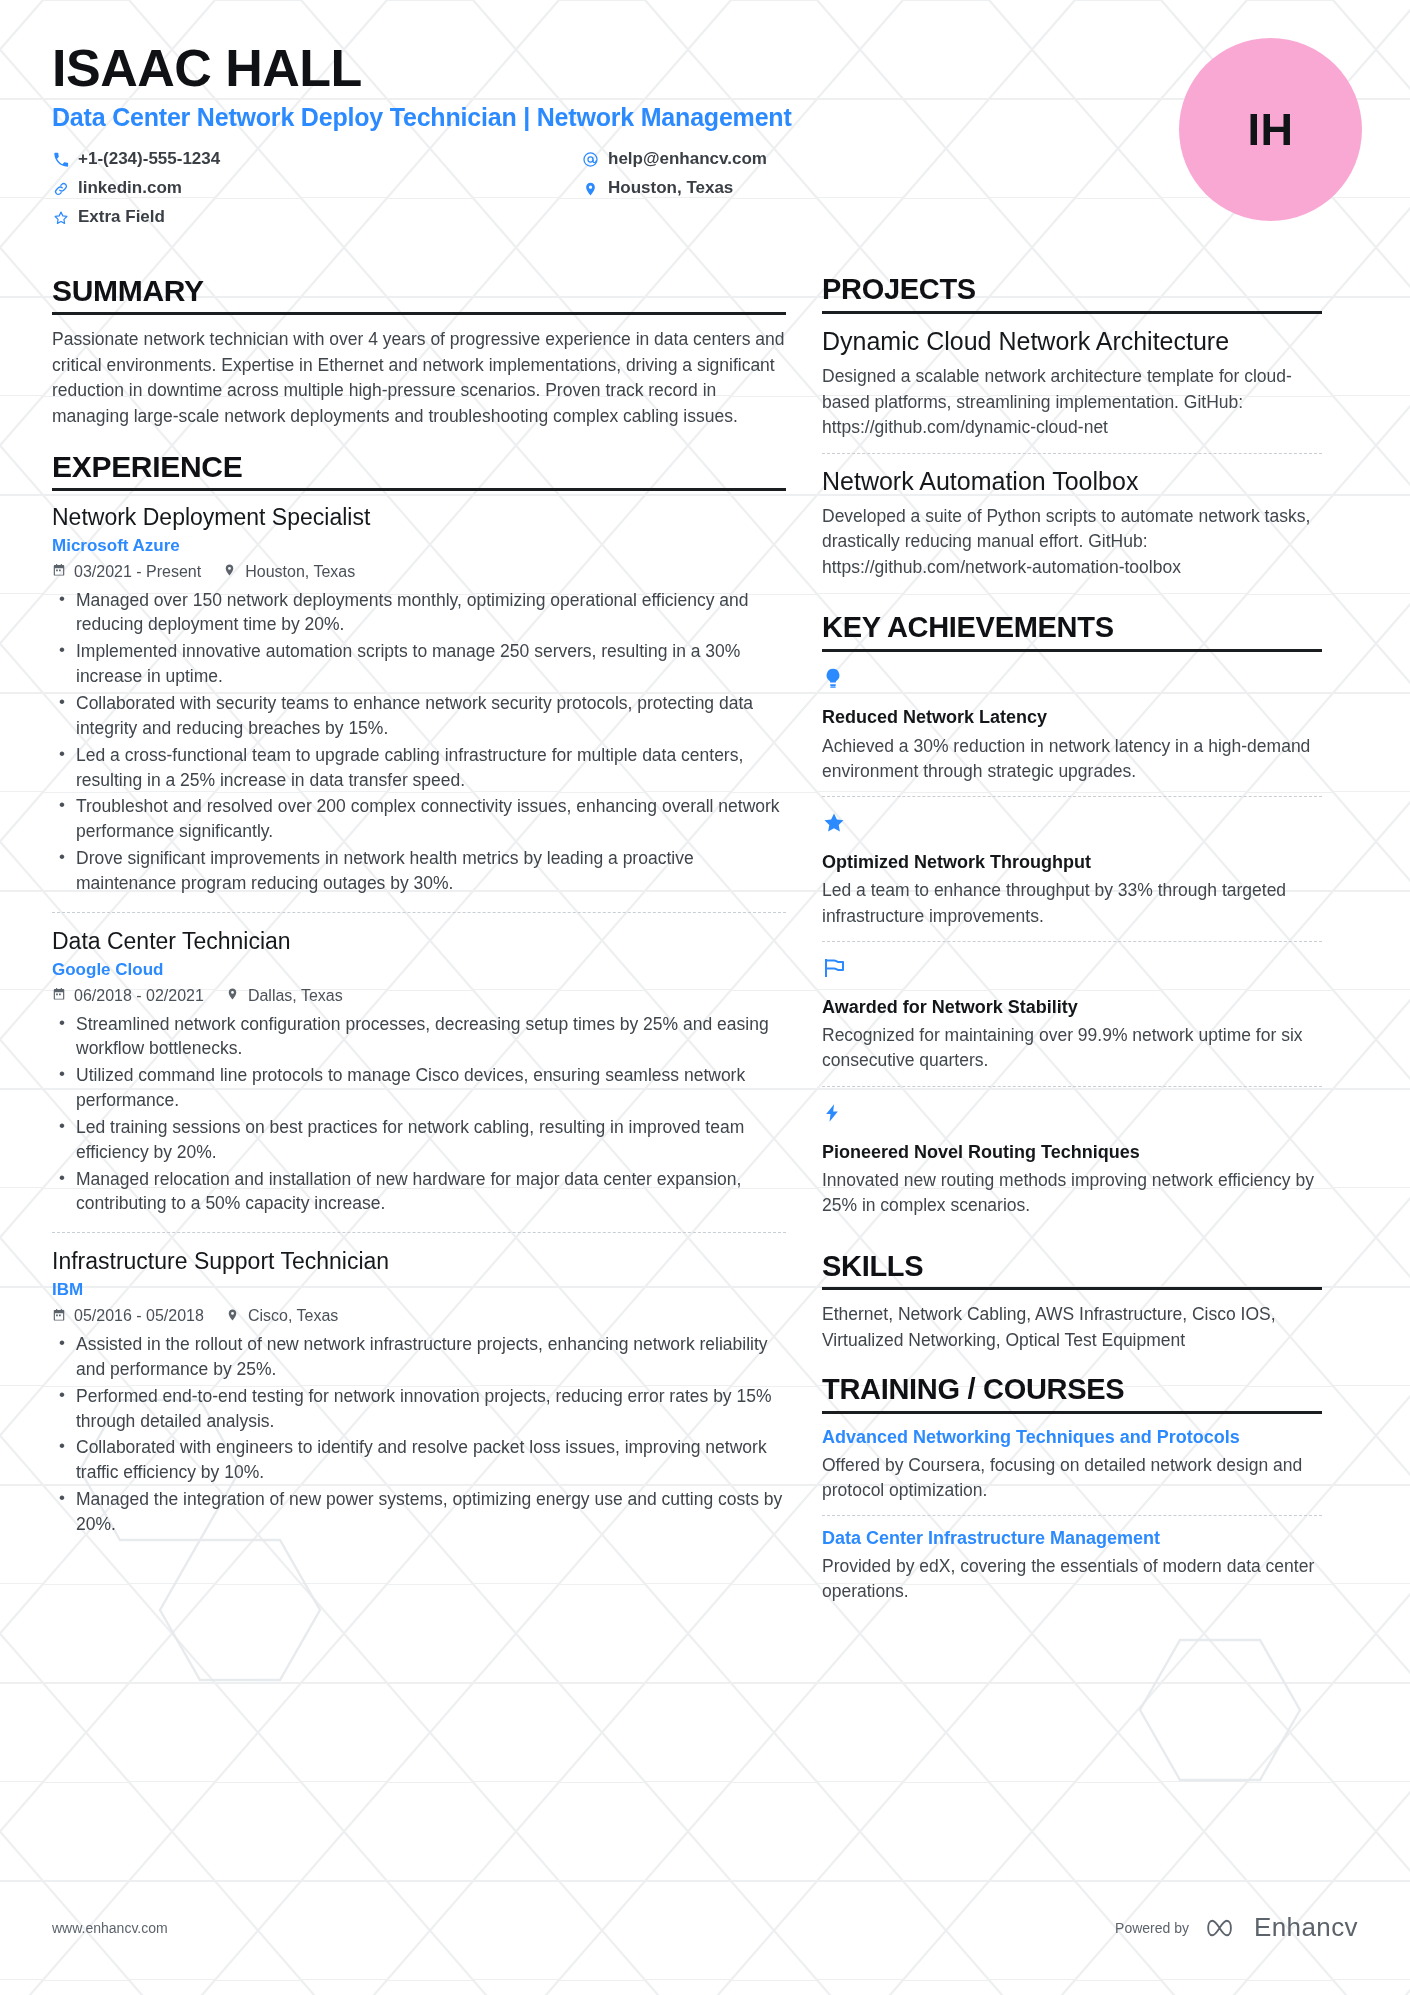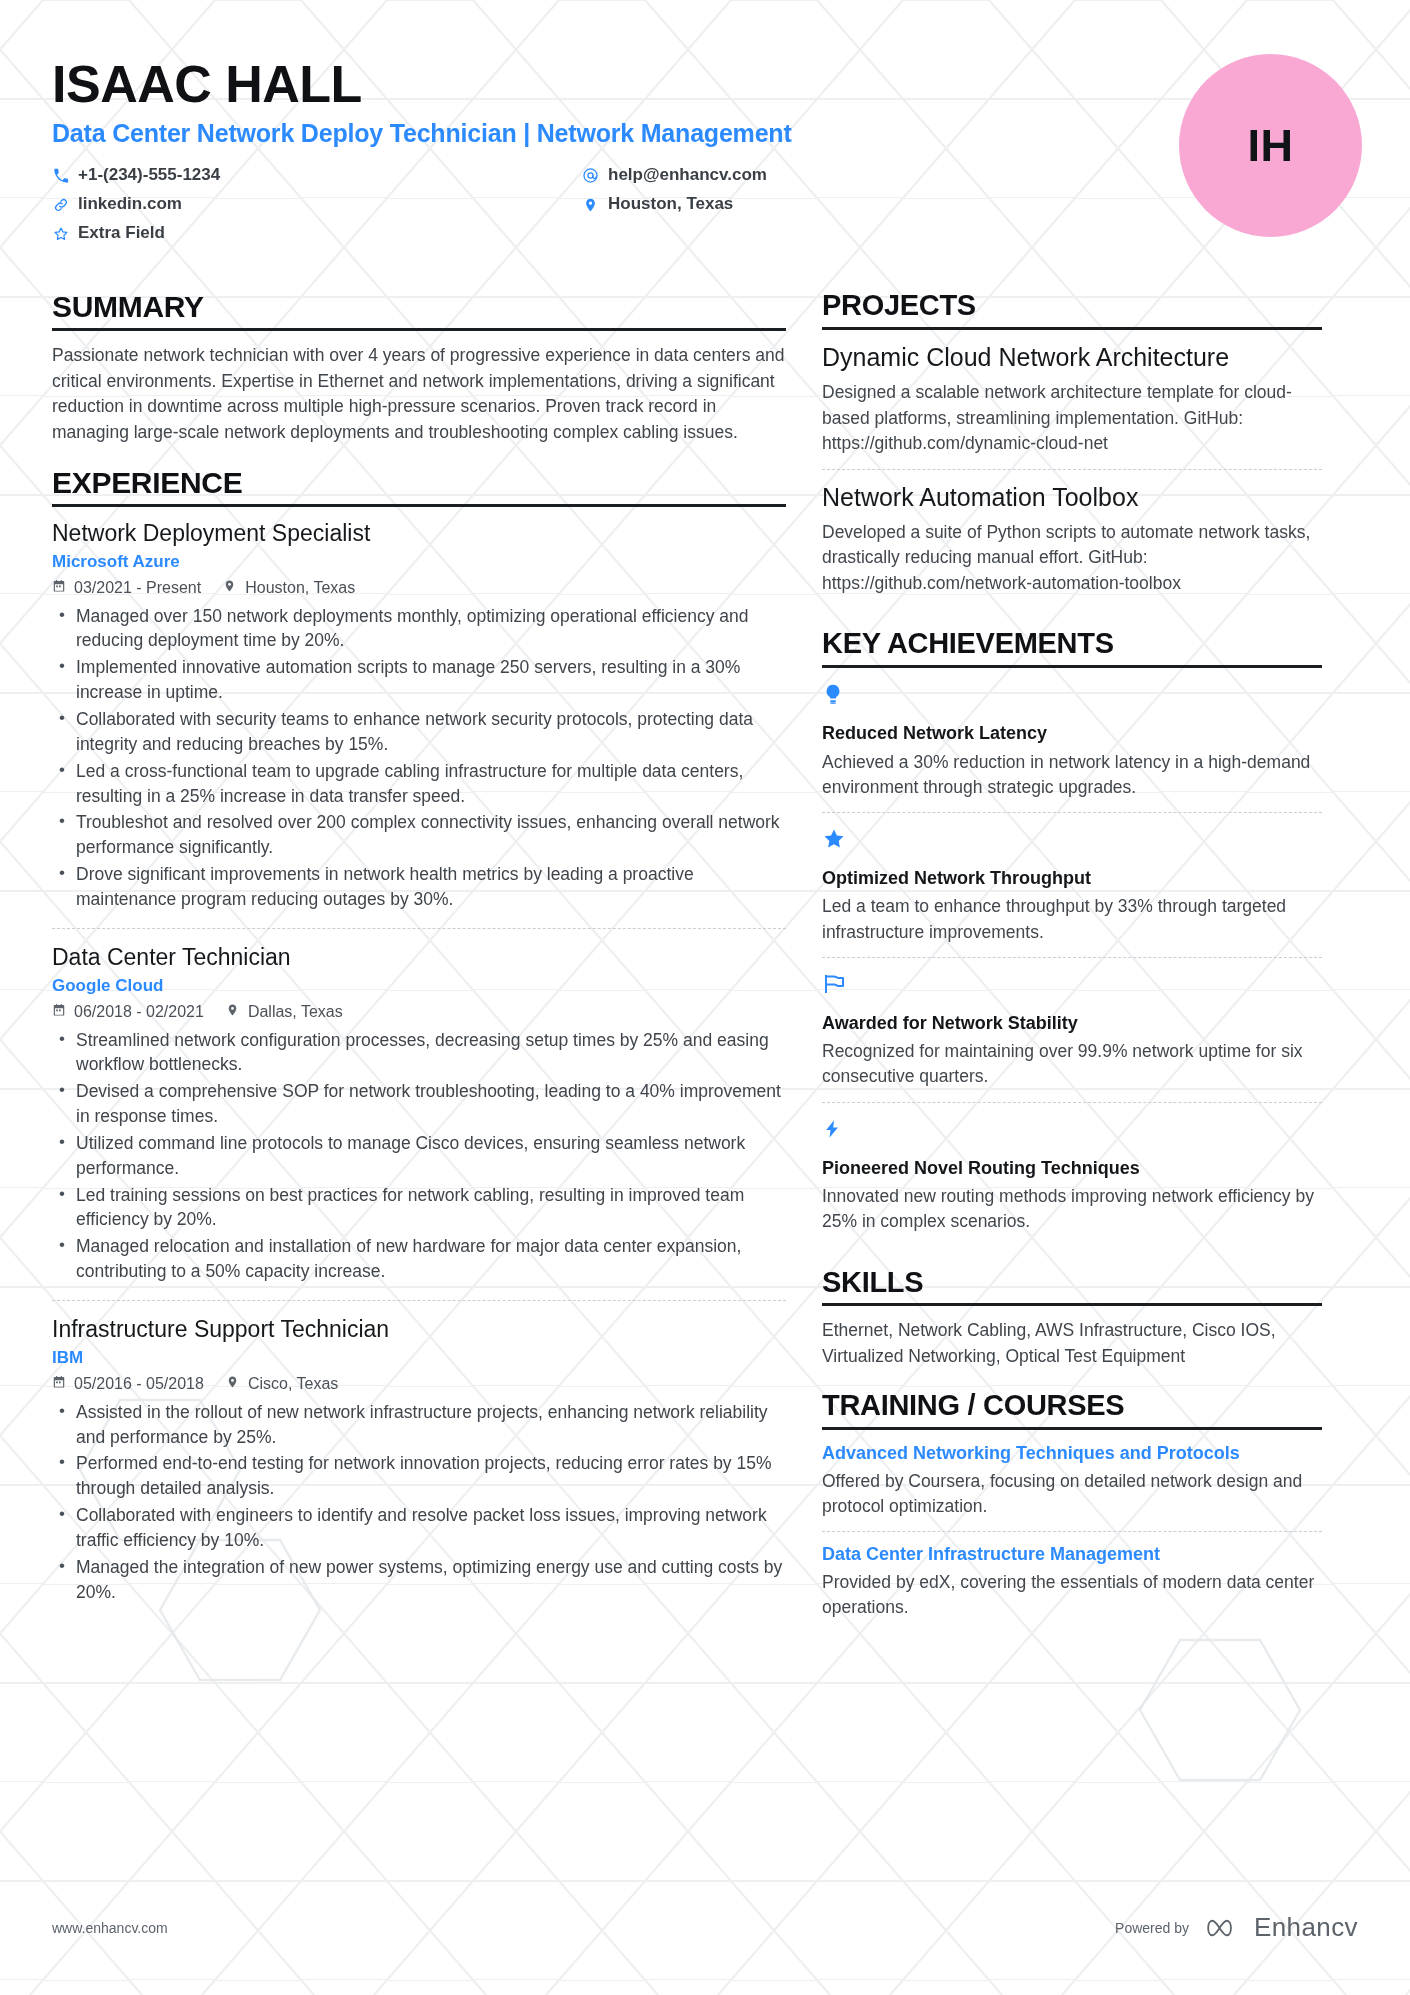--- a/index.html
+++ b/index.html
@@ -18,21 +18,21 @@
     background:#ffffff;
   }
   
   .hexbg {
     position:absolute; inset:0;
     pointer-events:none;
     z-index:0;
   }
   .content {
     position:relative; z-index:2;
-    padding:56px 52px 0 52px;
+    padding:40px 52px 0 52px;
     box-sizing:border-box;
     height:1995px;
   }
 
   
   .header { position:relative; min-height:212px; }
   .name {
     font-family:"Liberation Sans", sans-serif;
     font-size:52px; font-weight:700; letter-spacing:-0.5px;
     color:#0f1114; margin:0 0 6px 0; line-height:1.08;
@@ -276,21 +276,20 @@
                 <span class="ico">
                   <svg width="13" height="14" viewBox="0 0 24 24" fill="currentColor">
                       <path d="M12 2C8.1 2 5 5.1 5 9c0 5.2 7 13 7 13s7-7.8 7-13c0-3.9-3.1-7-7-7zm0 9.6A2.6 2.6 0 1 1 12 6.4a2.6 2.6 0 0 1 0 5.2z"></path>
                     </svg>
                 </span>
                 <span>Dallas, Texas</span>
               </span>
             </div>
             <ul class="bullets">
               <li>Streamlined network configuration processes, decreasing setup times by 25% and easing workflow bottlenecks.</li>
-              <li>Devised a comprehensive SOP for network troubleshooting, leading to a 40% improvement in response times.</li>
               <li>Utilized command line protocols to manage Cisco devices, ensuring seamless network performance.</li>
               <li>Led training sessions on best practices for network cabling, resulting in improved team efficiency by 20%.</li>
               <li>Managed relocation and installation of new hardware for major data center expansion, contributing to a 50% capacity increase.</li>
             </ul>
           </div>
 
           <div class="exp">
             <div class="exp-role">Infrastructure Support Technician</div>
             <div class="exp-company">IBM</div>
             <div class="exp-meta">

